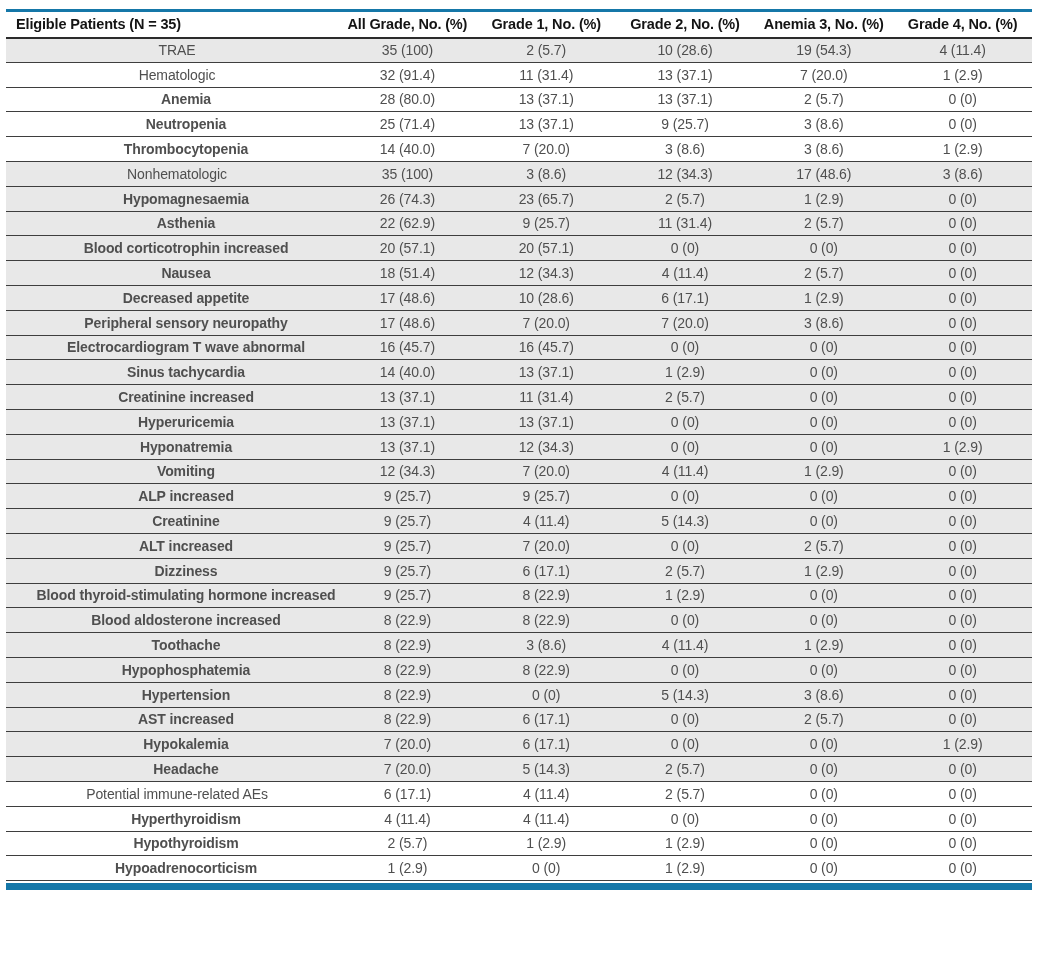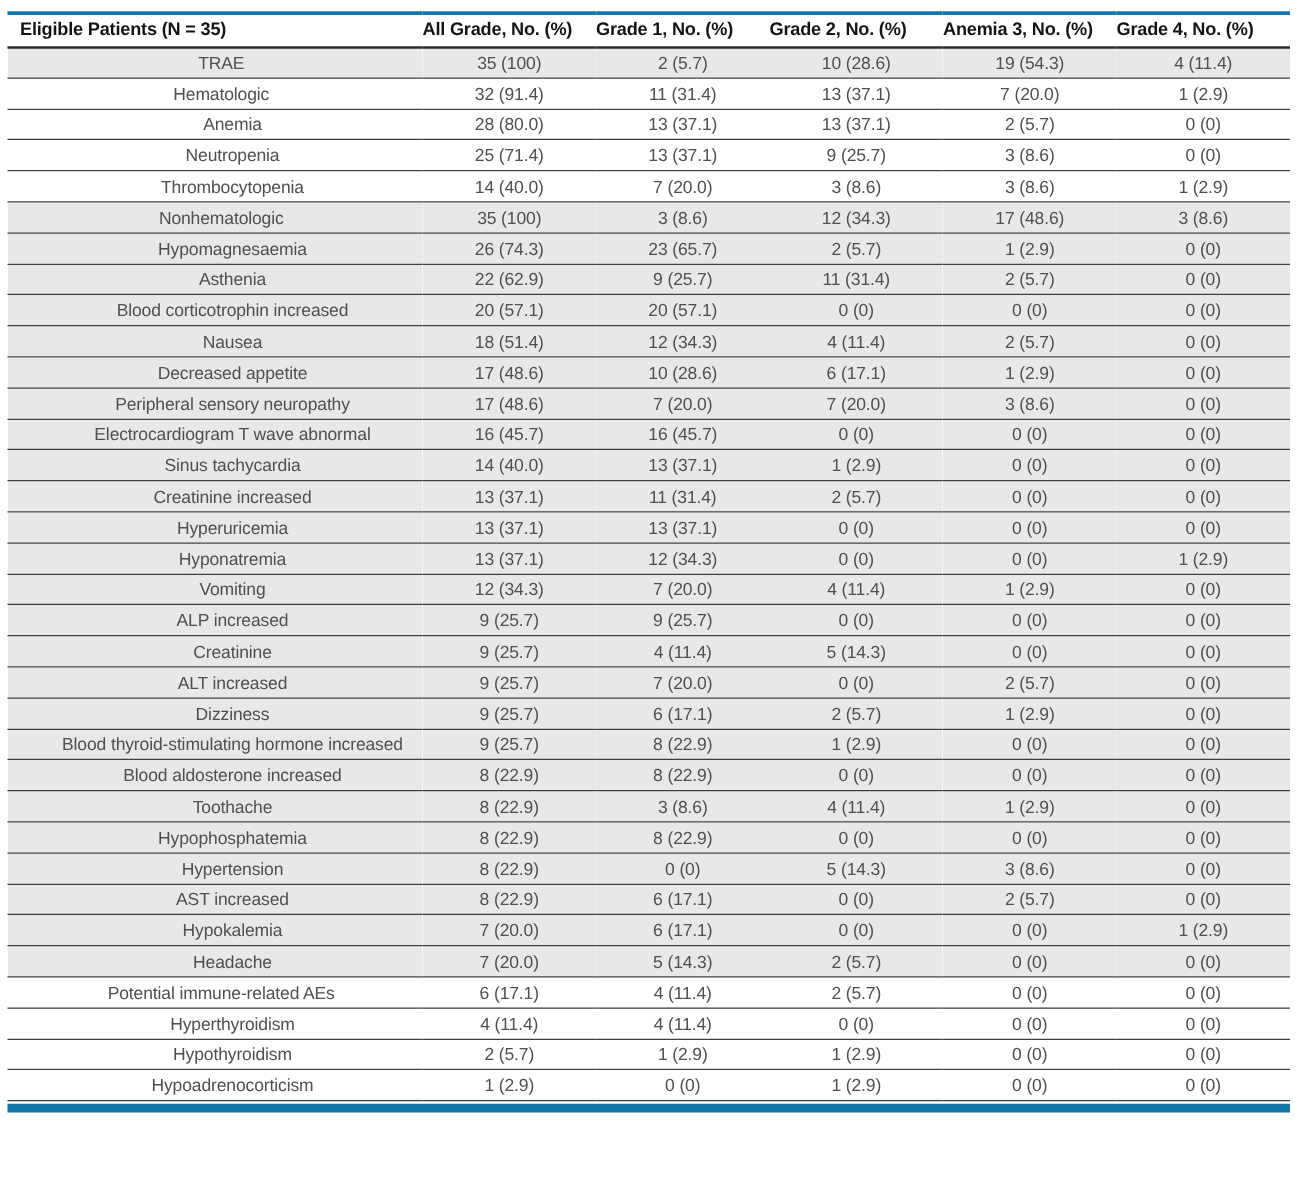--- a/index.html
+++ b/index.html
@@ -43,21 +43,21 @@
     padding: 0;
     vertical-align: middle;
     letter-spacing: -0.15px;
     white-space: nowrap;
   }
   thead th.label-head {
     text-align: left;
     padding-left: 10px;
   }
   thead th.value-head {
-    text-align: left;
+    text-align: center;
   }
 
   tbody td {
     height: 24.8px;
     font-size: 14px;
     color: var(--body-text);
     border-bottom: 1px solid var(--divider);
     padding: 0;
     vertical-align: middle;
     letter-spacing: -0.1px;
@@ -66,20 +66,21 @@
   }
   tbody tr.shaded td {
     background: var(--shaded-row);
   }
   td.label-cell {
     text-align: center;
     padding-left: 10px;
   }
   td.label-cell.indent {
     padding-left: 28px;
+    font-weight: bold;
   }
   td.value-cell {
     text-align: center;
   }
   .accent-bar-bottom {
     width: 1026px;
     height: 7px;
     margin-top: 2px;
     background: var(--accent-bar);
   }

